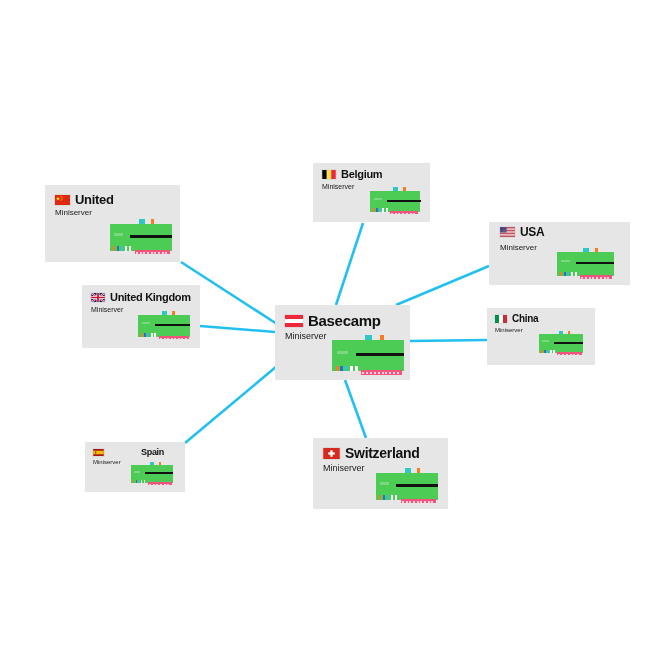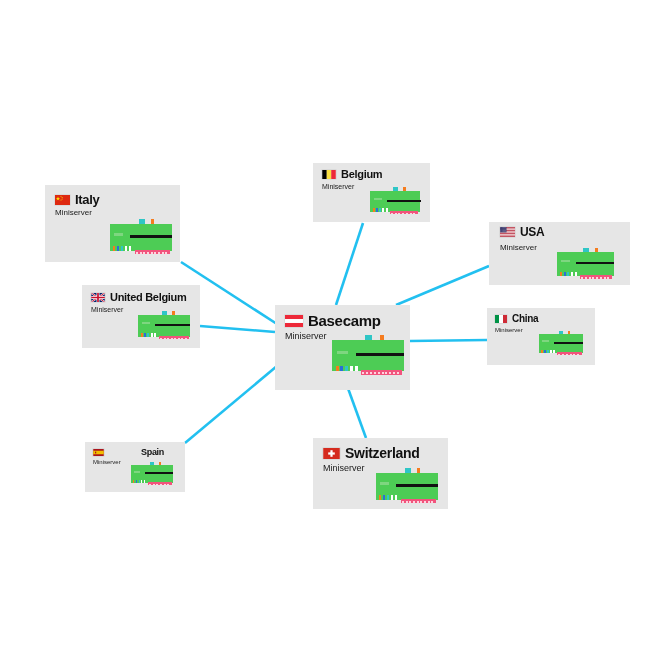--- a/index.html
+++ b/index.html
@@ -27,21 +27,21 @@
   <svg id="links" viewBox="0 0 672 672">
       <line x1="277" y1="324" x2="181" y2="262" stroke="#22c0f0" stroke-width="2.6"></line>
       <line x1="275" y1="332" x2="200" y2="326" stroke="#22c0f0" stroke-width="2.6"></line>
       <line x1="336" y1="305" x2="363" y2="223" stroke="#22c0f0" stroke-width="2.6"></line>
       <line x1="396" y1="305" x2="489" y2="266" stroke="#22c0f0" stroke-width="2.6"></line>
       <line x1="410" y1="341" x2="487" y2="340" stroke="#22c0f0" stroke-width="2.6"></line>
       <line x1="345" y1="380" x2="366" y2="438" stroke="#22c0f0" stroke-width="2.6"></line>
       <line x1="277" y1="366" x2="185" y2="443" stroke="#22c0f0" stroke-width="2.6"></line>
     </svg>
   <div id="nodes-layer">
-      <div class="node" style="left: 275px; top: 305px; width: 135px; height: 85px; background: rgb(230, 230, 230);">
+      <div class="node" style="left: 275px; top: 305px; width: 135px; height: 75px; background: rgb(230, 230, 230);">
         <div class="node-head" style="position: absolute; left: 10px; top: 8px;">
           <svg width="18" height="12" viewBox="0 0 30 20" class="flag">
             <rect x="0" y="0" width="30" height="20" fill="#ffffff"></rect>
             <rect x="0" y="0" width="30" height="6.7" fill="#ed2939"></rect>
             <rect x="0" y="13.3" width="30" height="6.7" fill="#ed2939"></rect>
           </svg>
           <span class="title" style="font-size: 15px; color: rgb(17, 17, 17);">Basecamp</span>
         </div>
         <div class="subtitle" style="position: absolute; left: 10px; top: 27px; font-size: 9px;">Miniserver</div>
         <div class="device" style="left: 57px; top: 30px; width: 72px; height: 42px;">
@@ -71,21 +71,21 @@
       <div class="node" style="left: 45px; top: 185px; width: 135px; height: 77px; background: rgb(230, 230, 230);">
         <div class="node-head" style="position: absolute; left: 10px; top: 8px;">
           <svg width="15" height="10" viewBox="0 0 30 20" class="flag">
             <rect x="0" y="0" width="30" height="20" fill="#de2910"></rect>
             <polygon points="6,3 7.1,6.1 10.2,6.1 7.7,8 8.7,11 6,9.2 3.3,11 4.3,8 1.8,6.1 4.9,6.1" fill="#ffde00"></polygon>
             <circle cx="12" cy="2.6" r="1" fill="#ffde00"></circle>
             <circle cx="14.2" cy="4.8" r="1" fill="#ffde00"></circle>
             <circle cx="14.2" cy="7.8" r="1" fill="#ffde00"></circle>
             <circle cx="12" cy="10" r="1" fill="#ffde00"></circle>
           </svg>
-          <span class="title" style="font-size: 13px; color: rgb(17, 17, 17);">Italy</span>
+          <span class="title" style="font-size: 13px; color: rgb(17, 17, 17);">United</span>
         </div>
         <div class="subtitle" style="position: absolute; left: 10px; top: 24px; font-size: 8px;">Miniserver</div>
         <div class="device" style="left: 65px; top: 34px; width: 62px; height: 36px;">
           <div class="topconn" style="left: 29px; top: 0px; width: 6px; height: 6px; background: rgb(47, 198, 198);"></div>
           <div class="topconn" style="left: 41px; top: 0px; width: 3px; height: 6px; background: rgb(245, 124, 31);"></div>
           <div class="board" style="left: 0px; top: 5px; width: 62px; height: 27px;"></div>
           <div class="greysl" style="left: 4px; top: 14px; width: 9px; height: 3px;"></div>
           <div class="blackbar" style="left: 20px; top: 16px; width: 42px; height: 3px;"></div>
           <div class="led" style="left: 3px; top: 27px; width: 2px; height: 5px; background: rgb(245, 124, 31);"></div>
           <div class="led" style="left: 7px; top: 27px; width: 2px; height: 5px; background: rgb(43, 111, 214);"></div>
@@ -106,21 +106,21 @@
       </div>
       <div class="node" style="left: 82px; top: 285px; width: 118px; height: 63px; background: rgb(230, 230, 230);">
         <div class="node-head" style="position: absolute; left: 9px; top: 7px;">
           <svg width="14" height="9" viewBox="0 0 30 20" class="flag">
             <rect x="0" y="0" width="30" height="20" fill="#012169"></rect>
             <path d="M0,0 L30,20 M30,0 L0,20" stroke="#ffffff" stroke-width="4"></path>
             <path d="M0,0 L30,20 M30,0 L0,20" stroke="#c8102e" stroke-width="2"></path>
             <path d="M15,0 L15,20 M0,10 L30,10" stroke="#ffffff" stroke-width="6.5"></path>
             <path d="M15,0 L15,20 M0,10 L30,10" stroke="#c8102e" stroke-width="3.8"></path>
           </svg>
-          <span class="title" style="font-size: 11px; color: rgb(17, 17, 17);">United Belgium</span>
+          <span class="title" style="font-size: 11px; color: rgb(17, 17, 17);">United Kingdom</span>
         </div>
         <div class="subtitle" style="position: absolute; left: 9px; top: 21px; font-size: 7px;">Miniserver</div>
         <div class="device" style="left: 56px; top: 26px; width: 52px; height: 30px;">
           <div class="topconn" style="left: 24px; top: 0px; width: 5px; height: 5px; background: rgb(47, 198, 198);"></div>
           <div class="topconn" style="left: 34px; top: 0px; width: 3px; height: 5px; background: rgb(245, 124, 31);"></div>
           <div class="board" style="left: 0px; top: 4px; width: 52px; height: 22px;"></div>
           <div class="greysl" style="left: 4px; top: 11px; width: 8px; height: 2px;"></div>
           <div class="blackbar" style="left: 17px; top: 13px; width: 35px; height: 2px;"></div>
           <div class="led" style="left: 3px; top: 22px; width: 2px; height: 4px; background: rgb(245, 124, 31);"></div>
           <div class="led" style="left: 6px; top: 22px; width: 2px; height: 4px; background: rgb(43, 111, 214);"></div>

